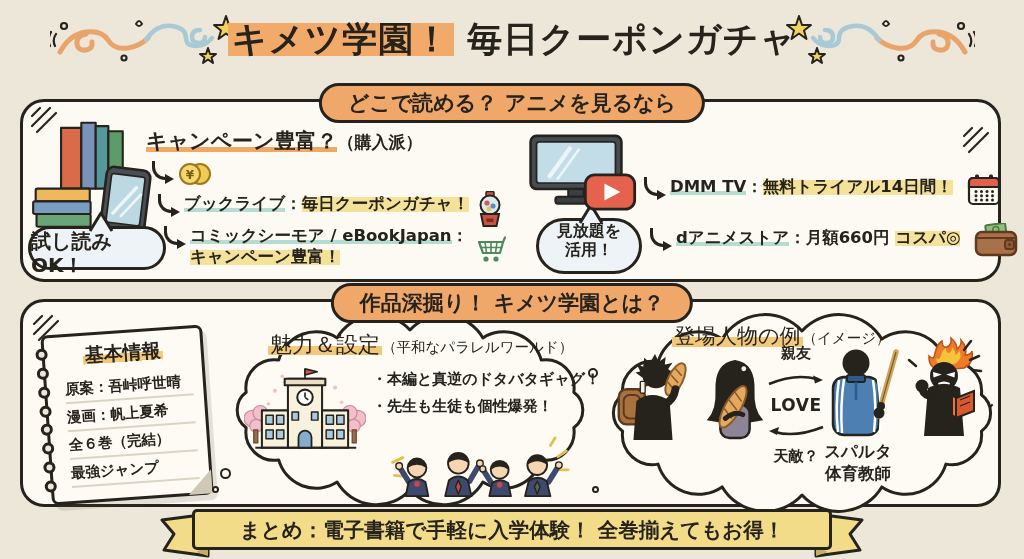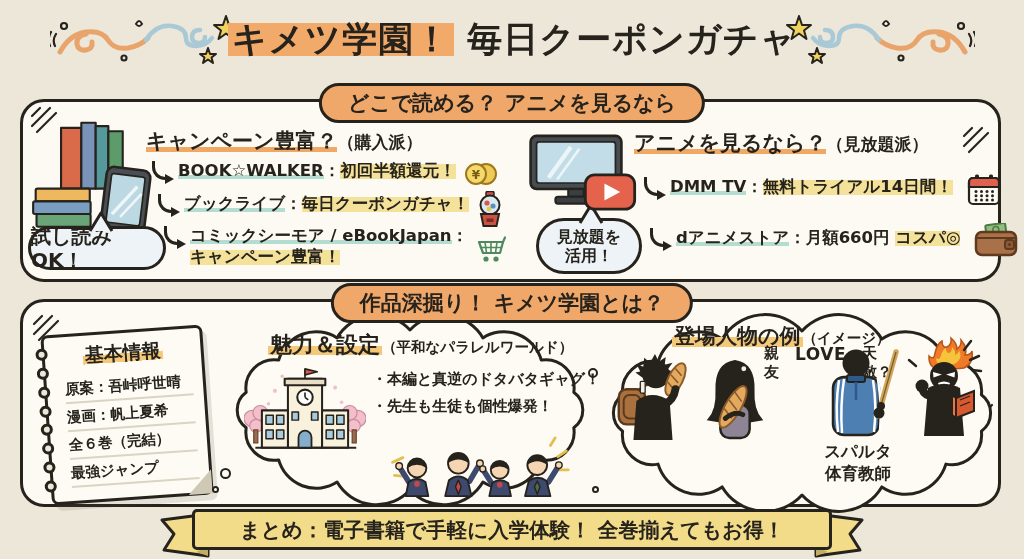--- a/index.html
+++ b/index.html
@@ -13,33 +13,33 @@
 .hl-title{background:linear-gradient(transparent 10%,#f2aa6a 10% 92%,transparent 92%);padding:0 4px}
 .ul-o{background:linear-gradient(transparent 74%,#f0a865 74% 97%,transparent 97%)}
 .ul-t{background:linear-gradient(transparent 76%,#b5dcd0 76% 97%,transparent 97%)}
 .hl-y{background:linear-gradient(transparent 14%,#f5e29a 14% 94%,transparent 94%)}
 .hl-os{background:linear-gradient(transparent 55%,#f3c878 55% 94%,transparent 94%);padding:0 2px}
 .svc-heading{position:absolute;font-weight:800;font-size:21px;white-space:nowrap}
 .svc-heading .note{font-size:17px}
 .svc-row{position:absolute;display:flex;align-items:flex-start;gap:8px;font-size:16.5px;font-weight:800;white-space:nowrap;line-height:1.3}
 .elbow{flex:none;width:18px;height:19px;border-left:3px solid #26221c;border-bottom:3px solid #26221c;border-bottom-left-radius:13px;position:relative;margin-top:1px}
 .elbow::after{content:"";position:absolute;right:-9px;bottom:-7px;width:0;height:0;border:5px solid transparent;border-left:9px solid #26221c}
-.bubble{position:absolute;background:#edf3f6;border:3px solid #26221c;border-radius:40px;display:flex;flex-direction:column;align-items:center;justify-content:center;font-weight:800;z-index:4;line-height:1.2}
+.bubble{position:absolute;background:#edf3f6;border:3px solid #26221c;border-radius:40px;display:flex;flex-direction:column;align-items:center;font-weight:800;z-index:4;line-height:1.2}
 .tailsvg{position:absolute}
 .notebook{position:absolute;left:46px;top:330px;width:162px;height:170px;background:#fdfbf4;border:3px solid #26221c;border-radius:7px;transform:rotate(-4deg);box-shadow:4px 6px 0 rgba(90,80,60,.15);z-index:3}
 .rings{position:absolute;left:-9px;top:10px;bottom:10px;display:flex;flex-direction:column;justify-content:space-between}
 .ring{width:12px;height:12px;border:3px solid #26221c;border-radius:50%;background:#ece7d9}
 .nb-title{text-align:center;font-size:19px;font-weight:800;margin-top:7px}
 .nb-lines{margin:6px 10px 0 18px;font-size:14.5px;font-weight:800}
 .nb-line{display:block;border-bottom:2px solid #dbd4c2;padding:4px 0 3px}
 .curl{position:absolute;right:-2px;bottom:-2px;width:0;height:0;border-left:24px solid transparent;border-bottom:24px solid #cfc8b4}
-.cloud-title{position:absolute;font-weight:700;white-space:nowrap;z-index:4}
+.cloud-title{position:absolute;font-weight:400;white-space:nowrap;z-index:4}
 .bullets{position:absolute;font-size:15px;font-weight:800;line-height:1.78;white-space:nowrap;z-index:4}
 .cast-label{position:absolute;font-size:16.5px;font-weight:800;text-align:center;line-height:1.32;z-index:4}
-.relations{position:absolute;left:764px;top:344px;width:64px;display:flex;flex-direction:row;gap:8px;font-weight:800;z-index:4}
+.relations{position:absolute;left:764px;top:344px;width:64px;display:flex;flex-direction:column;align-items:center;gap:8px;font-weight:800;z-index:4}
 .relations .rel-s{font-size:15px}
 .relations .rel-l{font-size:17px;letter-spacing:.5px}
 .ribbon-band{position:absolute;left:192px;top:509px;width:640px;height:41px;background:#f2dc8a;border:3px solid #26221c;border-radius:5px;display:flex;align-items:center;justify-content:center;font-size:20.5px;font-weight:800;z-index:8;white-space:nowrap}
 .tail-circle{position:absolute;background:#fdfbf4;border:2.5px solid #26221c;border-radius:50%;z-index:3}
 .cloud-svg{position:absolute;z-index:2}
 .content{position:absolute;z-index:4}
 </style>
 </head>
 <body>
 
@@ -103,21 +103,20 @@
   <div class="bubble" style="left:28px;top:226px;width:138px;height:44px;font-size:20px">
     <svg class="tailsvg" style="top:-18px;left:56px" width="28" height="21" viewBox="0 0 28 21">
         <path d="M3,20 L14,2 L25,20" fill="#edf3f6" stroke="#26221c" stroke-width="3" stroke-linejoin="round"></path>
       </svg>
     <span>試し読みOK！</span>
   </div>
   <div class="svc-heading" style="left:146px;top:127px"><span class="ul-o">キャンペーン豊富？</span><span class="note">（購入派）</span></div>
 
   <div class="svc-row" style="left:152px;top:160px">
     <span class="elbow"></span>
-    <span><span class="ul-t">BOOK☆WALKER</span><span>：</span><span class="hl-y">初回半額還元！</span></span>
     <svg width="34" height="26" viewBox="0 0 34 26" style="margin-top:1px">
       <circle cx="22" cy="13" r="10" fill="#f0cb58" stroke="#9a7a1a" stroke-width="2"></circle>
       <circle cx="12" cy="13" r="10" fill="#f5d96e" stroke="#9a7a1a" stroke-width="2"></circle>
       <text x="12" y="17.5" font-size="12" font-weight="bold" text-anchor="middle" fill="#7a5c10">¥</text>
     </svg>
   </div>
   <div class="svc-row" style="left:158px;top:193px">
     <span class="elbow"></span>
     <span><span class="ul-t">ブックライブ</span><span>：</span><span class="hl-y">毎日クーポンガチャ！</span></span>
     <svg width="26" height="36" viewBox="0 0 26 36" style="margin-top:-2px">
@@ -159,21 +158,20 @@
     <rect x="2.5" y="2.5" width="53" height="37" rx="10" fill="#e5634d" stroke="#26221c" stroke-width="3"></rect>
     <path d="M23,12 L40,21 L23,30 Z" fill="#fff"></path>
   </svg>
   <div class="bubble" style="left:536px;top:218px;width:106px;height:56px;font-size:16px;border-radius:30px">
     <svg class="tailsvg" style="top:-18px;left:38px" width="28" height="21" viewBox="0 0 28 21">
         <path d="M3,20 L14,2 L25,20" fill="#edf3f6" stroke="#26221c" stroke-width="3" stroke-linejoin="round"></path>
       </svg>
     <span>見放題を</span>
       <span>活用！</span>
   </div>
-  <div class="svc-heading" style="left:634px;top:129px"><span class="ul-o">アニメを見るなら？</span><span class="note">（見放題派）</span></div>
 
   <div class="svc-row" style="left:644px;top:176px">
     <span class="elbow"></span>
     <span><span class="ul-t">DMM TV</span><span>：</span><span class="hl-y">無料トライアル14日間！</span></span>
     <svg width="34" height="32" viewBox="0 0 34 32" style="margin-left:6px;margin-top:-2px">
       <rect x="8" y="0.5" width="4" height="7" rx="1.5" fill="#26221c"></rect>
       <rect x="22" y="0.5" width="4" height="7" rx="1.5" fill="#26221c"></rect>
       <rect x="2" y="4" width="30" height="26" rx="4" fill="#fdfbf4" stroke="#26221c" stroke-width="2.2"></rect>
       <path d="M2,13 v-5 a4,4 0 0 1 4,-4 h22 a4,4 0 0 1 4,4 v5 z" fill="#e06050" stroke="#26221c" stroke-width="2.2"></path>
       <g fill="#26221c">

